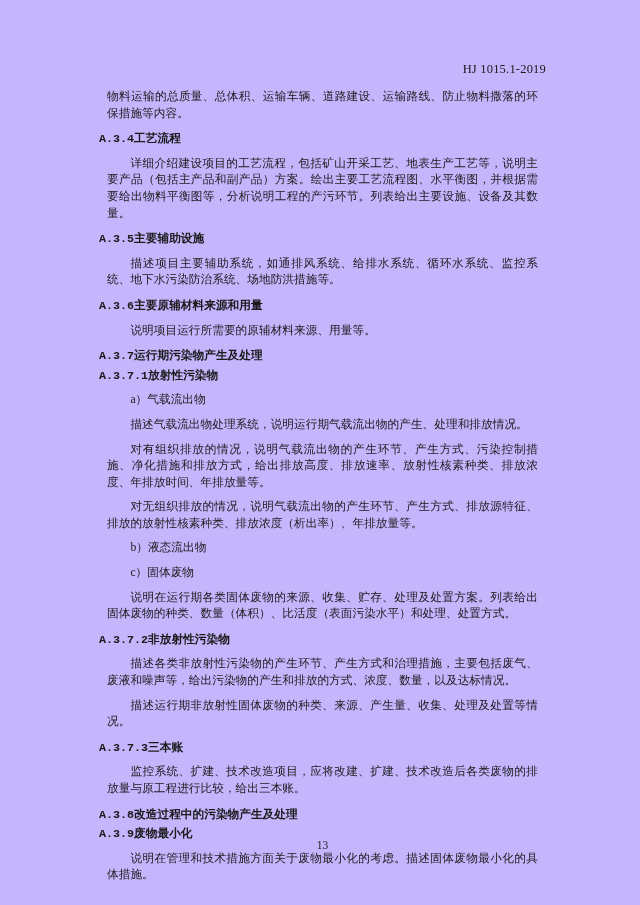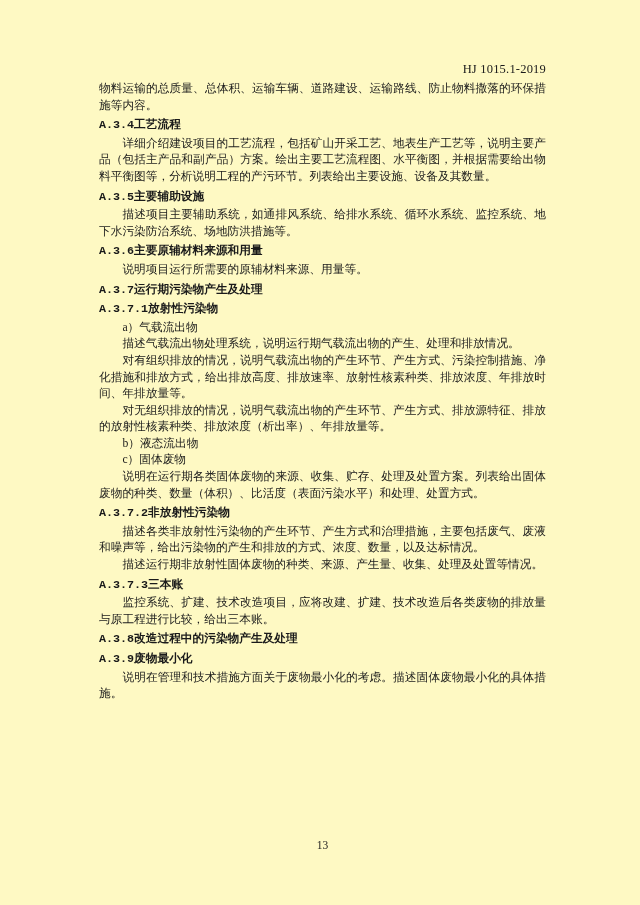--- a/index.html
+++ b/index.html
@@ -4,21 +4,21 @@
 <style>
   html, body {
     margin: 0;
     padding: 0;
     background: #ffffff;
   }
   .page {
     position: relative;
     width: 640px;
     height: 905px;
-    background: #fef9c3;
+    background: #c4b5fd;
     overflow: hidden;
     font-family: "Liberation Serif", "DejaVu Serif", serif;
     color: #1a1a1a;
   }
   .doc-header {
     position: absolute;
     top: 62px;
     left: 99px;
     width: 447px;
     text-align: right;
@@ -26,21 +26,21 @@
     line-height: 15px;
     letter-spacing: 0.2px;
   }
   .content {
     position: absolute;
     top: 81px;
     left: 99px;
     width: 447px;
   }
   .content p {
-    margin: 0;
+    margin: 8px;
     font-size: 11.7px;
     line-height: 16.6px;
     text-align: justify;
     text-justify: inter-ideograph;
   }
   .para { text-indent: 2em; }
   .cont { text-indent: 0; }
   .heading {
     font-weight: bold;
     text-indent: 0;

